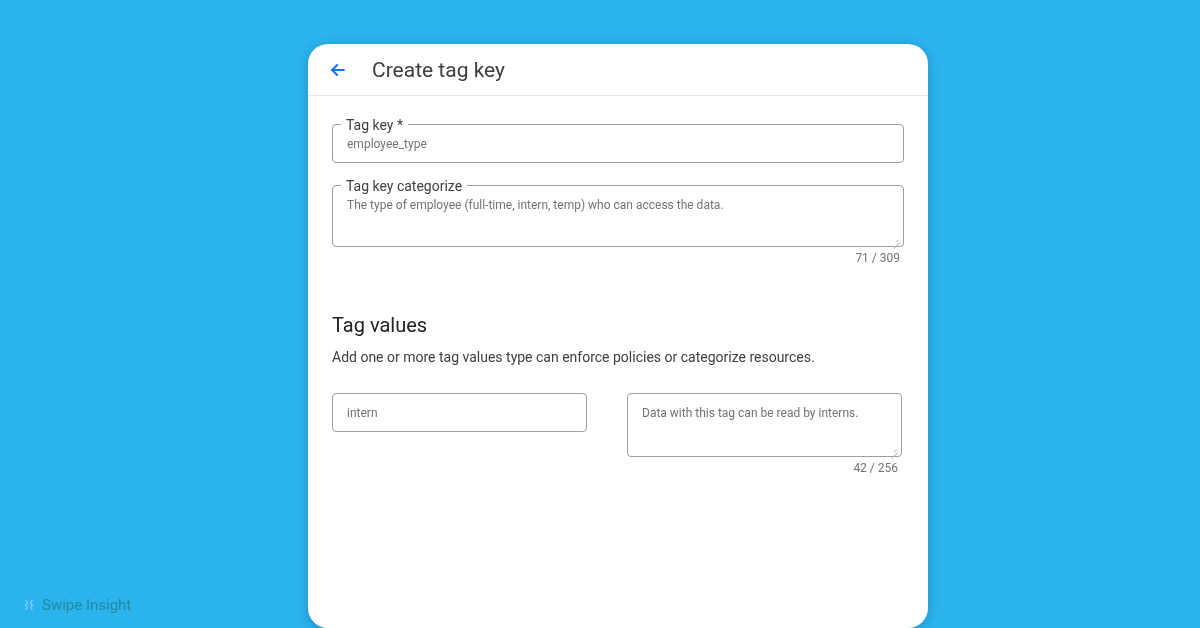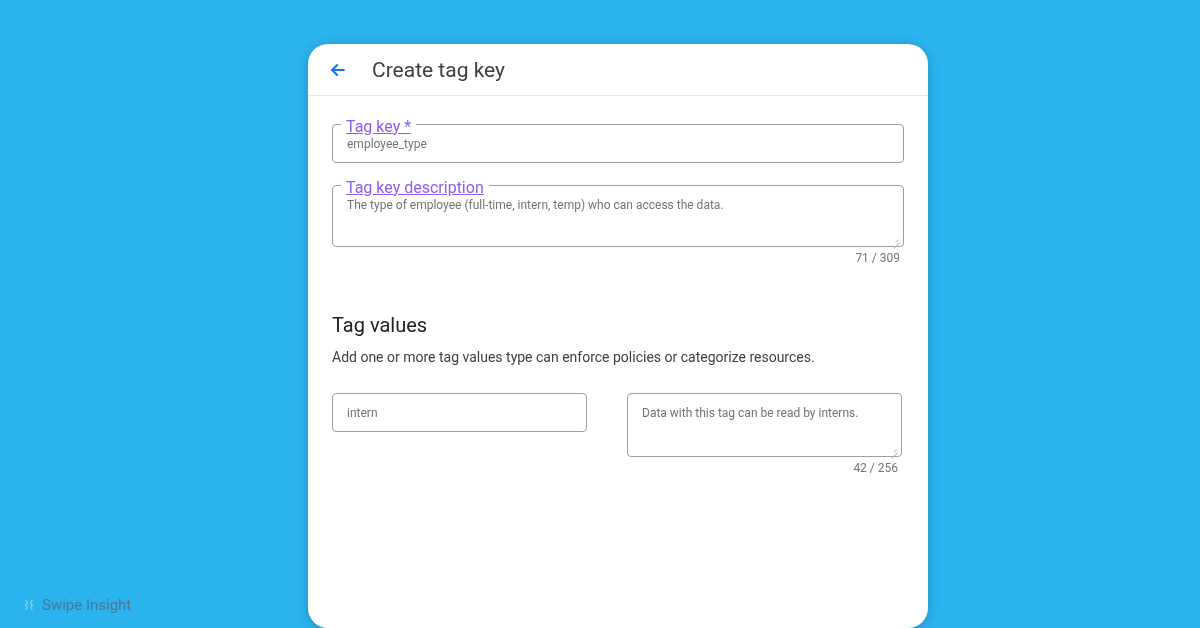--- a/index.html
+++ b/index.html
@@ -100,21 +100,21 @@
       align-items: flex-start;
     }
     .tag-value-row .col-left { width: 255px; }
     .tag-value-row .col-right { width: 275px; }
     .col-right .field-outline textarea { min-height: 58px; }
     .watermark {
       position: absolute;
       left: 22px;
       bottom: 14px;
       opacity: 0.42;
-      color: #7f1d1d;
+      color: #14532d;
       font-size: 15px;
       display: flex;
       align-items: center;
       gap: 6px;
     }
     .watermark .logo {
       width: 14px; height: 14px;
       display: inline-block;
     }
     .watermark .logo svg { stroke:#fff; stroke-width:2; fill:none; }
@@ -136,24 +136,23 @@
       top:-8px;
       left:8px;
       right:8px;
       display:flex;
       align-items:center;
       pointer-events:none;
     }
     .label-row .pad {
       background:#fff;
       padding:0 5px;
-      font-size:16px;
-      color:#8b5cf6;
+      font-size:14px;
+      color:#404040;
       white-space:nowrap;
-      text-decoration:underline;
     }
   </style>
 </head>
 <body>
 
 <div class="panel">
 
   <div class="panel-header">
     <span class="back-icon">
       <svg viewBox="0 0 24 24">
@@ -171,21 +170,21 @@
         <div class="label-row">
           <span class="pad">Tag key *</span>
         </div>
         <input class="field-input" type="text" value="employee_type" style="">
       </div>
     </div>
 
     <div class="field-group" style="margin-top:22px;">
       <div class="field-outline" style="position:relative;">
         <div class="label-row">
-          <span class="pad">Tag key description</span>
+          <span class="pad">Tag key categorize</span>
         </div>
         <textarea class="field-input" style="">The type of employee (full-time, intern, temp) who can access the data.</textarea>
         <div class="resize-corner"></div>
       </div>
       <div class="char-counter">71 / 309</div>
     </div>
 
     <div class="section-title">Tag values</div>
     <div class="section-subtitle">Add one or more tag values type can enforce policies or categorize resources.</div>
 

